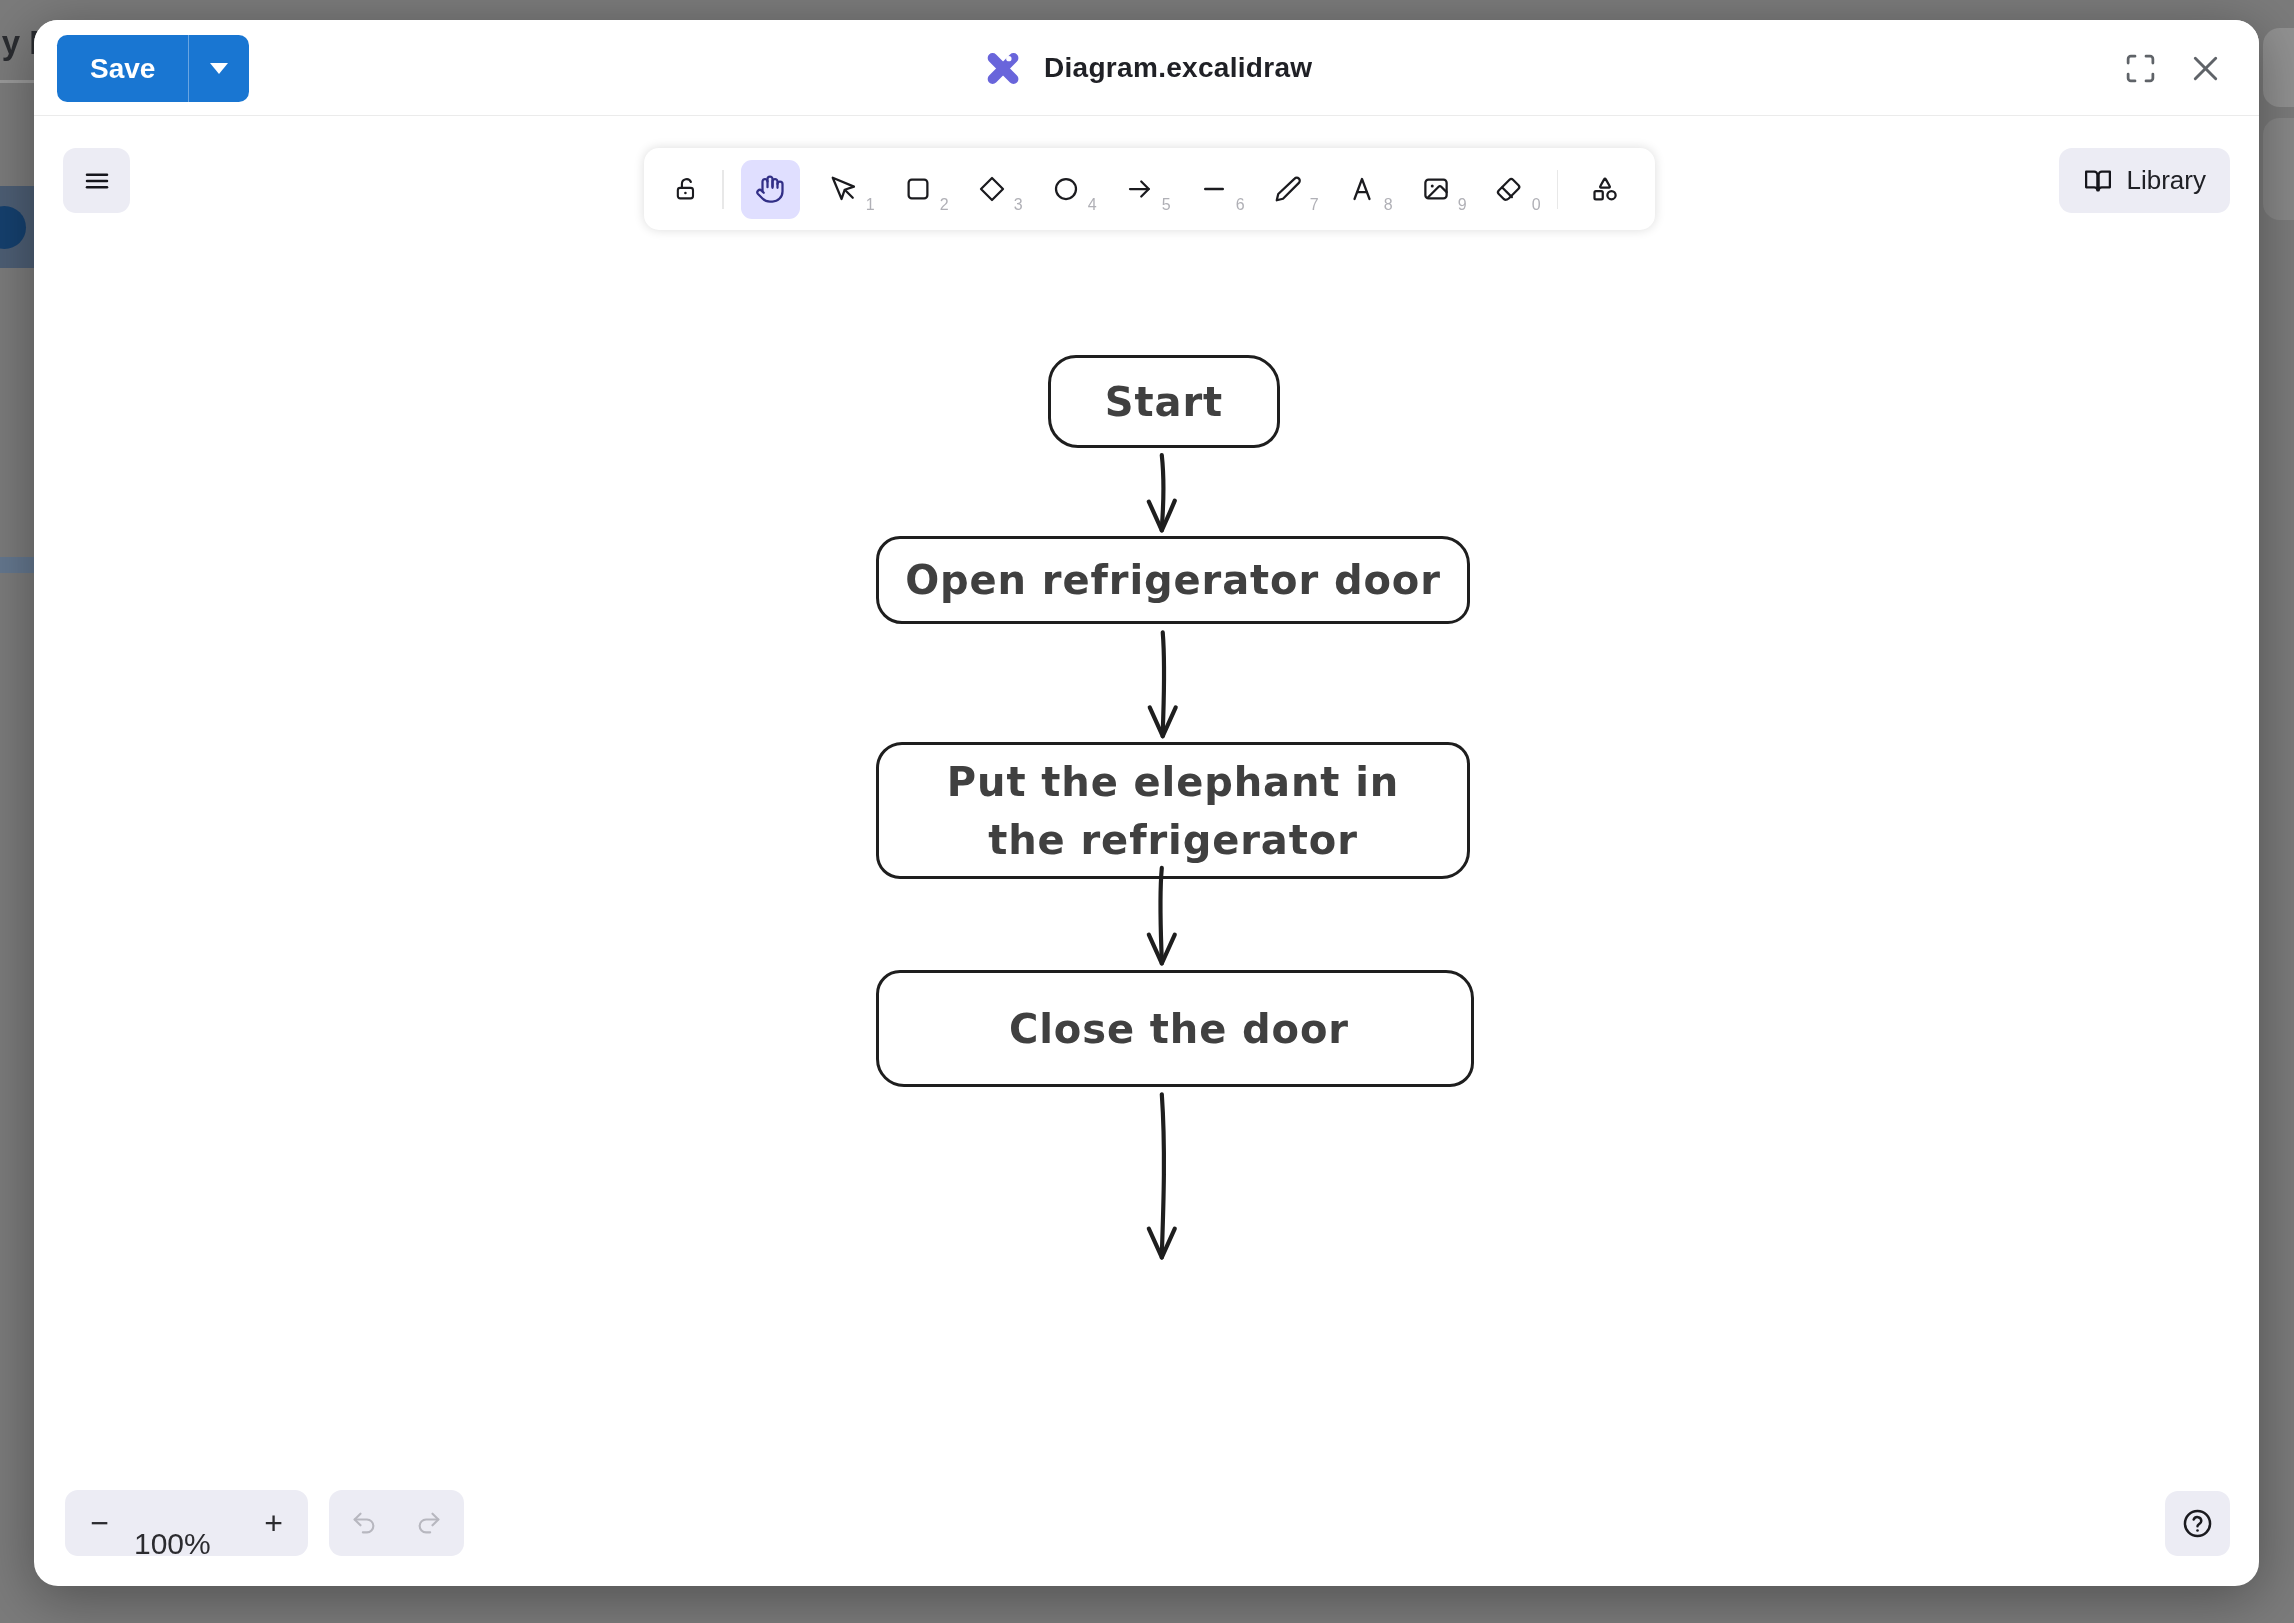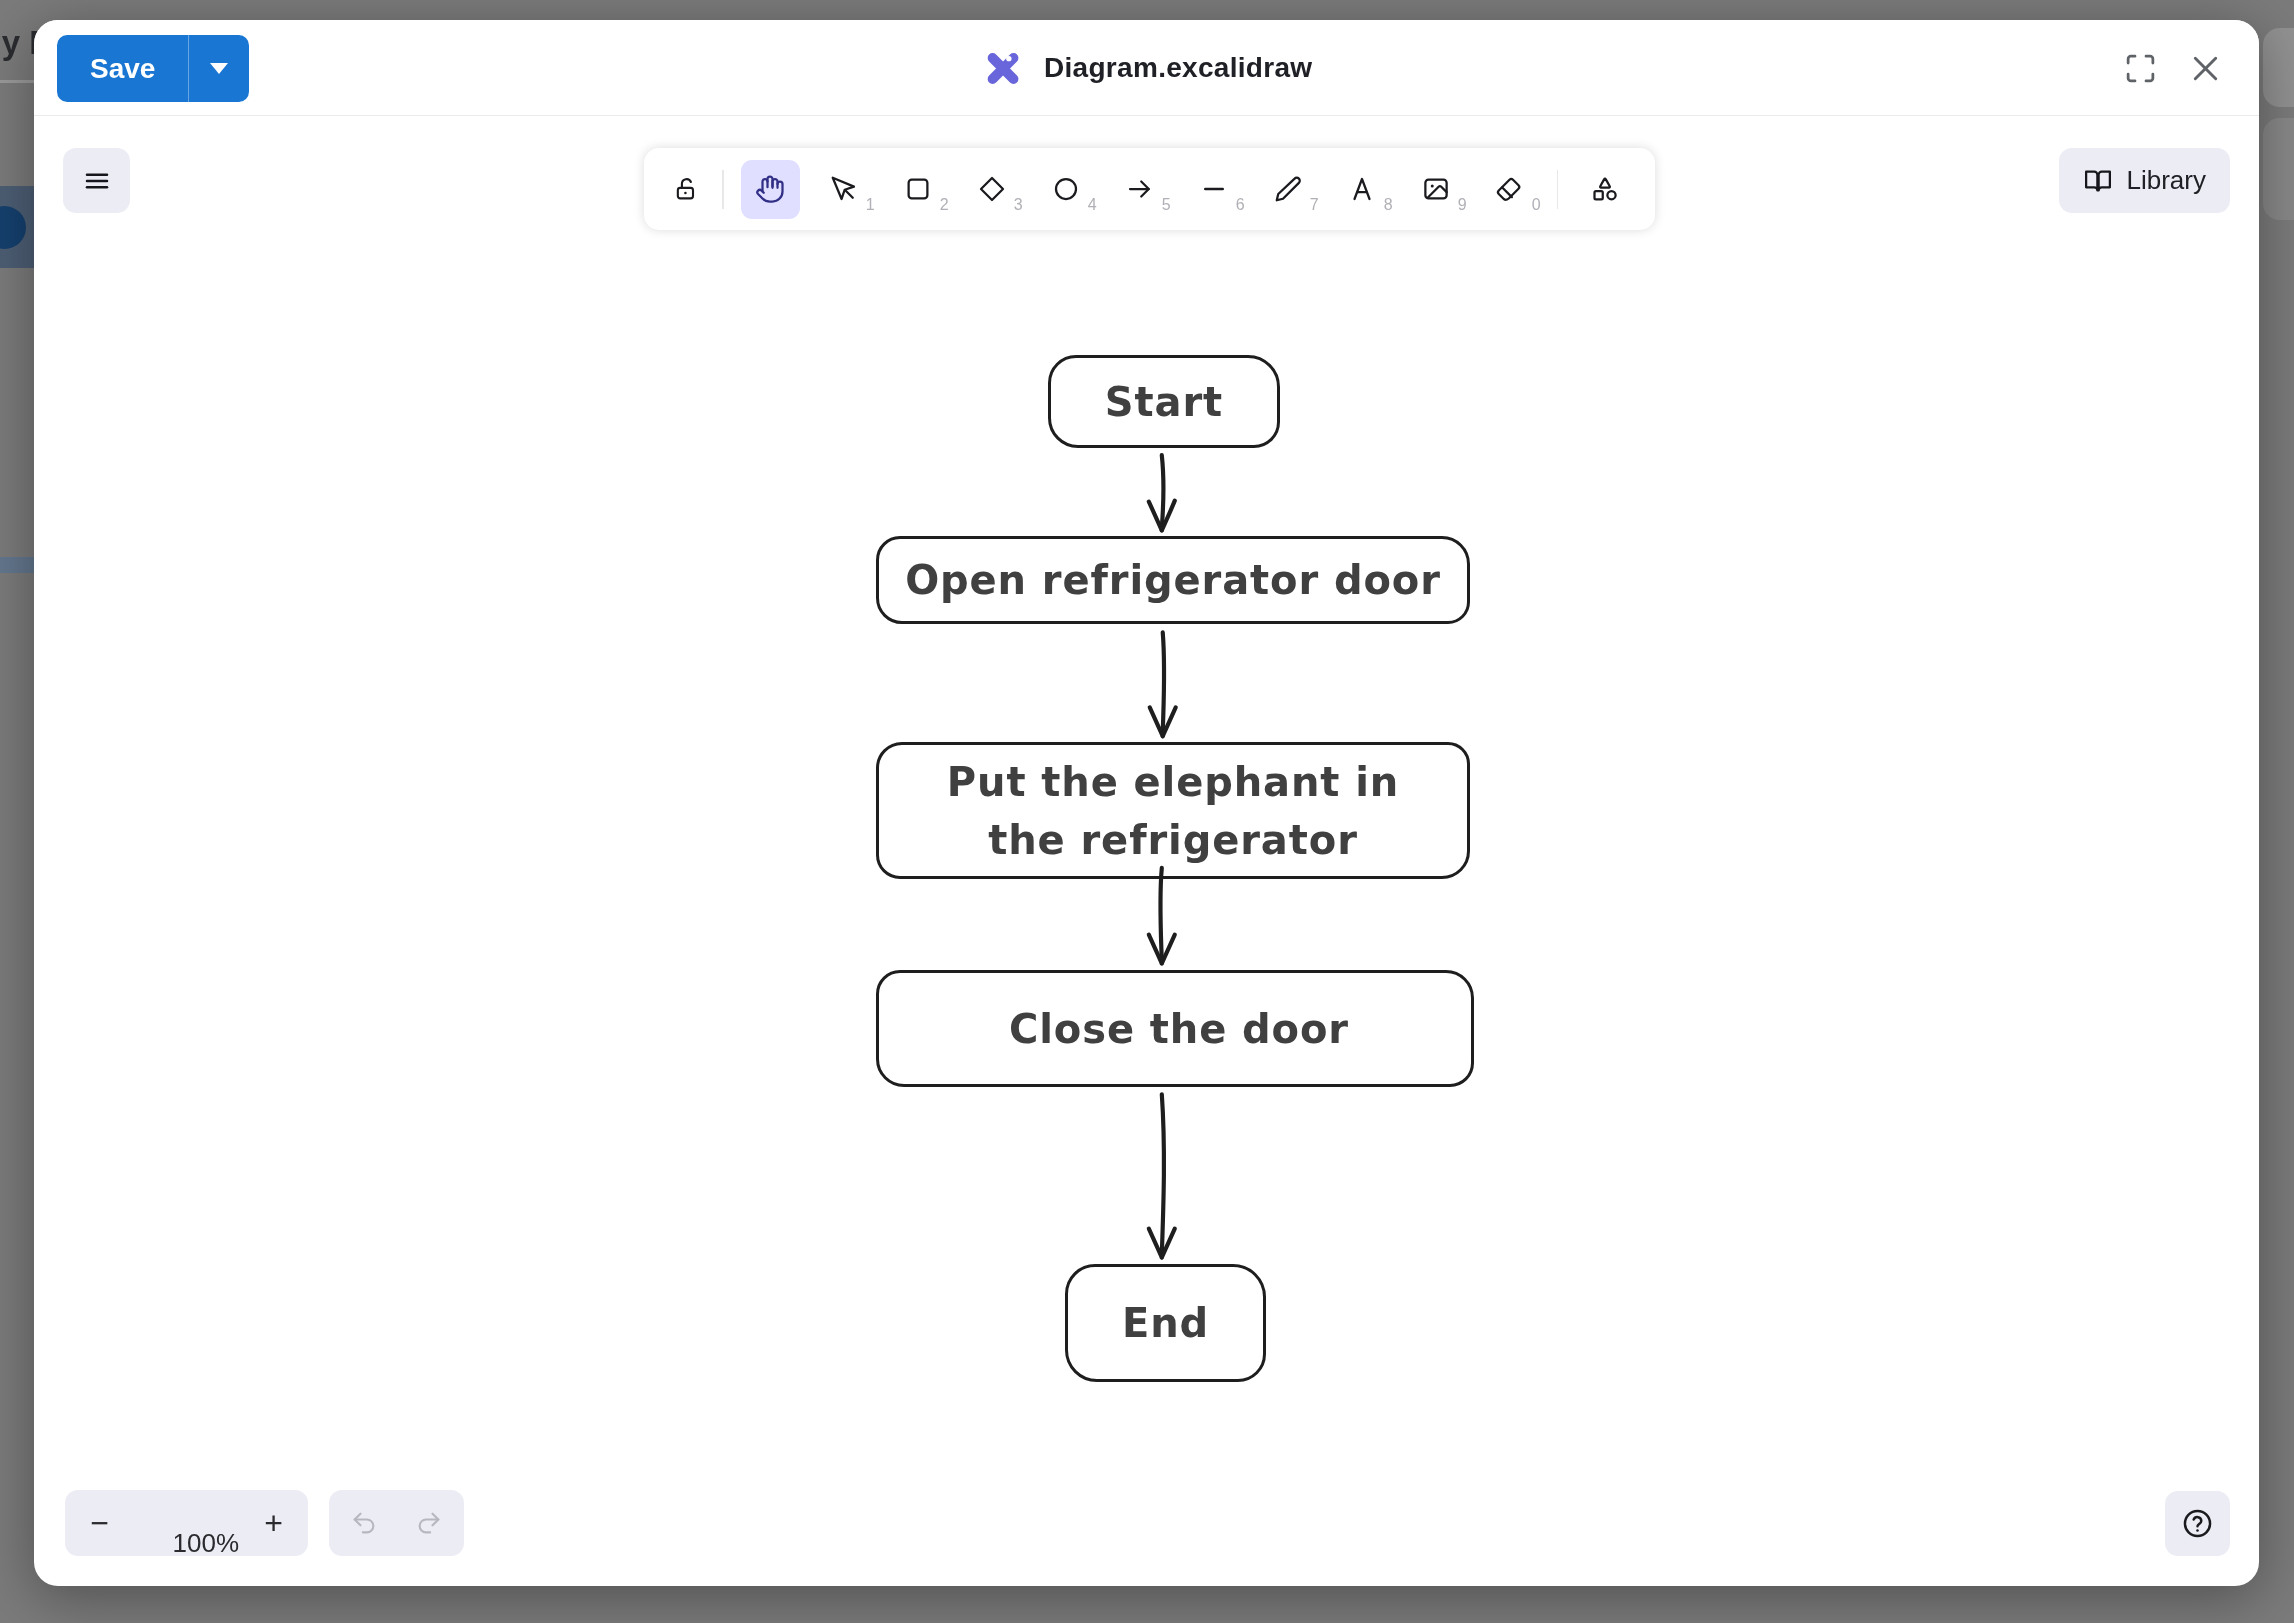--- a/index.html
+++ b/index.html
@@ -124,21 +124,21 @@
   .zoom-pill {
     position: absolute; left: 31px; bottom: 30px; width: 243px; height: 66px;
     background: #ececf4; border-radius: 13px;
     display: flex; align-items: center;
   }
   .pill-btn {
     width: 69px; height: 66px; background: transparent; border: none; cursor: pointer;
     font-size: 32px; color: #2b2b2f; display: flex; align-items: center; justify-content: center;
     font-family: "Liberation Sans", sans-serif;
   }
-  .zoom-label { flex: 1; text-align: right; font-size: 26px; color: #2b2b2f; margin-top: 41px; }
+  .zoom-label { flex: 1; text-align: left; font-size: 30px; color: #2b2b2f; margin-top: 41px; }
   .history-pill {
     position: absolute; left: 295px; bottom: 30px; width: 135px; height: 66px;
     background: #ececf4; border-radius: 13px;
     display: flex; align-items: center; justify-content: space-evenly;
   }
   .history-btn { background: transparent; border: none; width: 59px; height: 59px; display: flex; align-items: center; justify-content: center; cursor: default; color: #b7b7bf; }
   .help-btn {
     position: absolute; right: 29px; bottom: 30px; width: 65px; height: 65px;
     background: #ececf4; border: none; border-radius: 13px; cursor: pointer;
     display: flex; align-items: center; justify-content: center; color: #1b1b1f;
@@ -322,23 +322,20 @@
       <span>Start</span>
     </div>
     <div class="flow-node node-open">
       <span>Open refrigerator door</span>
     </div>
     <div class="flow-node node-put">
       <span>Put the elephant in the refrigerator</span>
     </div>
     <div class="flow-node node-close">
       <span>Close the door</span>
-    </div>
-    <div class="flow-node node-end">
-      <span>End</span>
     </div>
 
     <svg class="arrows-svg" width="2225" height="1566" viewBox="0 0 2399 1688" fill="none" stroke="#1e1e1e" stroke-width="4.5" stroke-linecap="round" stroke-linejoin="round">
       <g>
         <path d="M1216 469 C1219 497 1218 521 1216 547"></path>
         <path d="M1216 550 C1211 539 1206 528 1202 519"></path>
         <path d="M1216 550 C1221 539 1226 528 1230 518"></path>
       </g>
       <g>
         <path d="M1217 660 C1220 697 1218 734 1217 769"></path>

